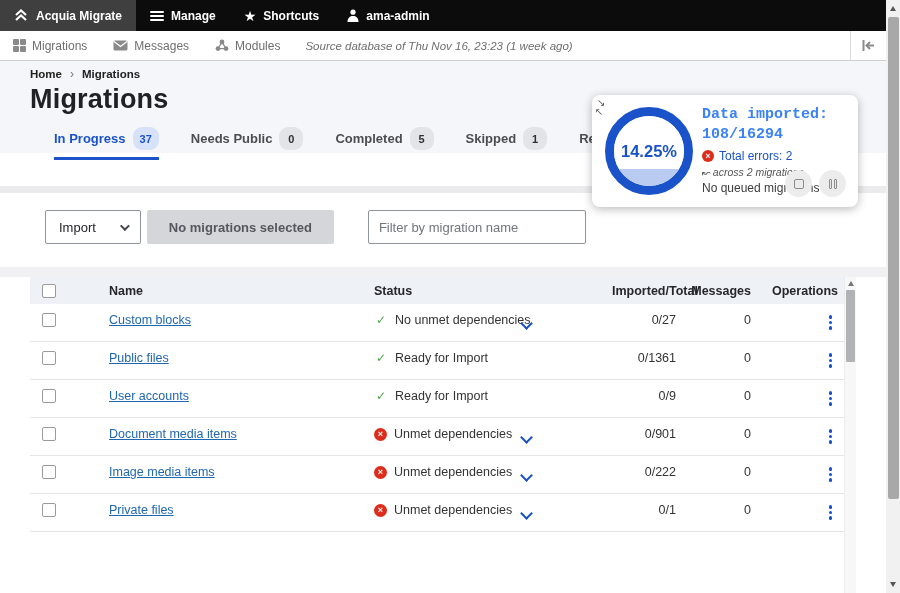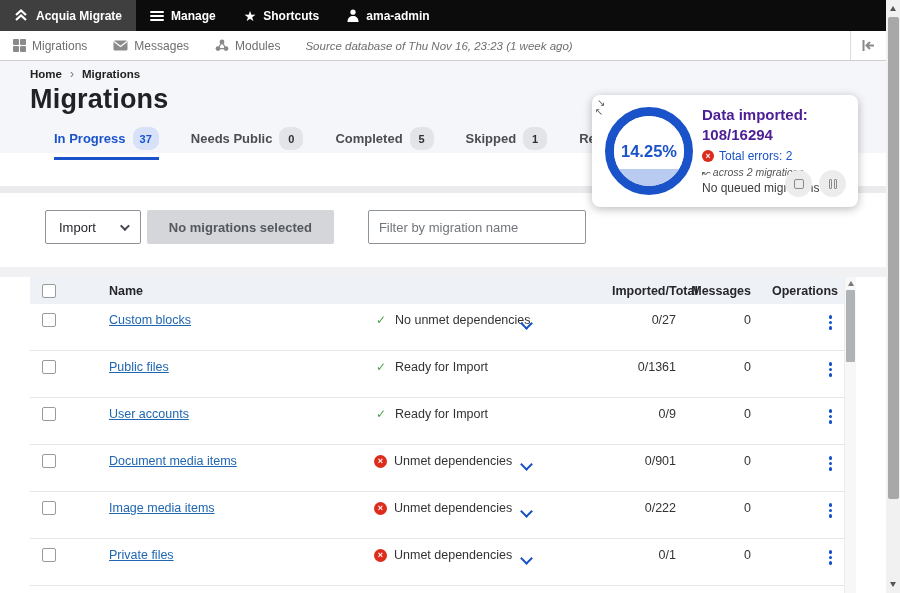--- a/index.html
+++ b/index.html
@@ -44,21 +44,21 @@
   .btn-import { height:34px; background:#fff; border:1px solid #8f949b; border-radius:2px; font-size:13px; color:#232429; display:flex; align-items:center; gap:24px; padding:0 13px; cursor:pointer; font-family:inherit; }
   .caret-down { width:7px; height:7px; border-right:2px solid #45484e; border-bottom:2px solid #45484e; transform:rotate(45deg) translateY(-2px); }
   .btn-disabled { height:34px; margin-left:6px; background:#d4d6d9; border:none; border-radius:2px; font-size:13px; font-weight:bold; color:#54585e; padding:0 22px; font-family:inherit; }
   .filter-input { height:34px; width:218px; margin-left:34px; border:1px solid #8f949b; border-radius:2px; font-size:13px; padding:0 10px; color:#232429; font-family:inherit; }
   .filter-input::placeholder { color:#72757b; }
 
   
   .table-region { width:886px; height:316px; background:#fff; position:relative; }
   .tbl { margin-left:30px; width:816px; }
   .thead { height:27px; background:#eef1f6; display:flex; align-items:center; font-size:12.5px; font-weight:bold; color:#26272d; }
-  .trow { height:47px; border-bottom:1px solid #e6e6e6; display:flex; align-items:flex-start; padding-top:9px; font-size:12.5px; color:#333; background:#fff; }
+  .trow { height:38px; border-bottom:1px solid #e6e6e6; display:flex; align-items:flex-start; padding-top:9px; font-size:12.5px; color:#333; background:#fff; }
   .thead .cell { padding-top:0; }
   .c-check { width:55px; padding-left:12px; display:flex; align-items:center; }
   .c-name  { flex:1;margin-left:24px; }
   .c-status{ width:238px; display:flex; align-items:center; gap:7px; position:relative; }
   .c-imp   { width:64px; text-align:right; }
   .c-msg   { width:80px; text-align:right; padding-right:5px; }
   .c-ops   { width:90px; text-align:right; padding-right:8px; display:flex; justify-content:flex-end; }
   .thead .c-ops { display:block; }
   .checkbox { width:14px; height:14px; border:1px solid #9a9a9a; border-radius:2px; background:#fff; cursor:pointer; }
   .link { color:var(--link-blue,#2067b1); text-decoration:underline; cursor:pointer; }
@@ -77,21 +77,21 @@
   .tbl-scroll .thumb { position:absolute; top:13px; left:1px; width:9px; height:72px; background:#b0b3b6; border-radius:1px; }
 
   
   .overlay-card { position:absolute; left:592px; top:95px; width:266px; height:112px; background:#fff; border-radius:8px; box-shadow:0 2px 10px rgba(0,0,0,.28); z-index:20; }
   .collapse-arrows { position:absolute; left:5px; top:3px; color:#555; font-size:10px; line-height:9px; cursor:pointer; }
   .collapse-arrows .a2 { display:block; margin-left:-2px; }
   .ring { position:absolute; left:13px; top:12px; width:88px; height:88px; border:9px solid var(--accent-blue,#1d4fc4); border-radius:50%; display:flex; align-items:center; justify-content:center; }
   .ring-inner { position:absolute; inset:0; border-radius:50%; background:linear-gradient(to bottom, #fff 0 76%, var(--progress-fill,#b9cbf0) 76%); }
   .ring-pct { position:relative; font-size:16.5px; font-weight:bold; color:var(--accent-blue,#1d4fc4); }
   .card-info { position:absolute; left:110px; top:10px; width:150px; }
-  .card-title { font-size:15px; font-weight:bold; color:#4c1d95; line-height:20px; }
+  .card-title { font-size:15px; font-weight:bold; color:#3b82f6; line-height:20px;font-family:Liberation Mono, monospace; }
   .err-line { display:flex; align-items:center; gap:5px; margin-top:4px; }
   .err-dot { width:12px; height:12px; border-radius:50%; background:var(--error-red,#dd2c1c); color:#fff; font-size:8.5px; font-weight:bold; display:flex; align-items:center; justify-content:center; }
   .err-dot::before { content:"×"; }
   .err-link { font-size:12px; color:var(--accent-blue,#1a53c9); cursor:pointer; }
   .across-line { font-size:10.5px; font-style:italic; color:#555; margin-top:3px; }
   .wave { font-style:normal; margin-right:2px; }
   .queued-line { font-size:12px; color:#3c3c3c; margin-top:3px; }
   .card-btns { position:absolute; right:12px; bottom:10px; display:flex; gap:7px; }
   .circle-btn { width:27px; height:27px; border-radius:50%; background:#ececec; border:none; display:flex; align-items:center; justify-content:center; cursor:pointer; }
   .stop-glyph { width:10px; height:10px; border:1.5px solid #8a8a8a; border-radius:2px; }
@@ -230,20 +230,21 @@
 
   <div class="band-gap"></div>
 
   <div class="table-region">
     <div class="tbl">
       <div class="thead">
         <div class="cell c-check">
             <div class="checkbox"></div>
           </div>
         <div class="cell c-name">Name</div>
+        <div class="cell c-status">Status</div>
         <div class="cell c-imp">Imported/Total</div>
         <div class="cell c-msg">Messages</div>
         <div class="cell c-ops">Operations</div>
       </div>
 
       <div class="trow">
         <div class="cell c-check">
             <div class="checkbox"></div>
           </div>
         <div class="cell c-name"><span class="link">Custom blocks</span></div>

